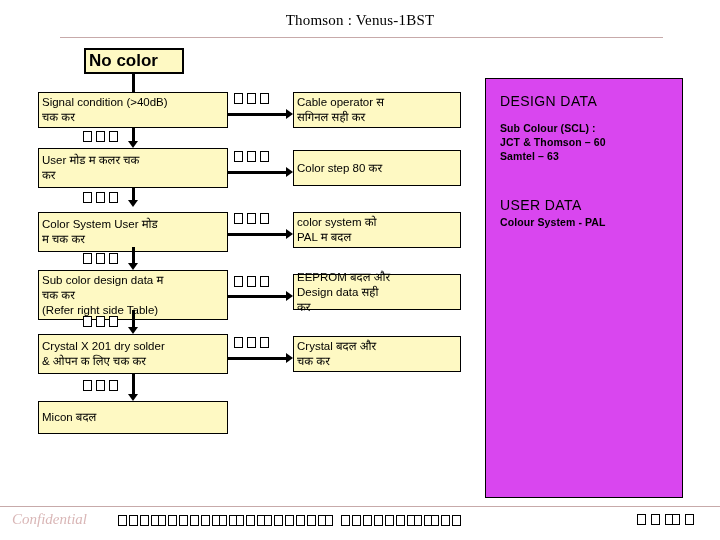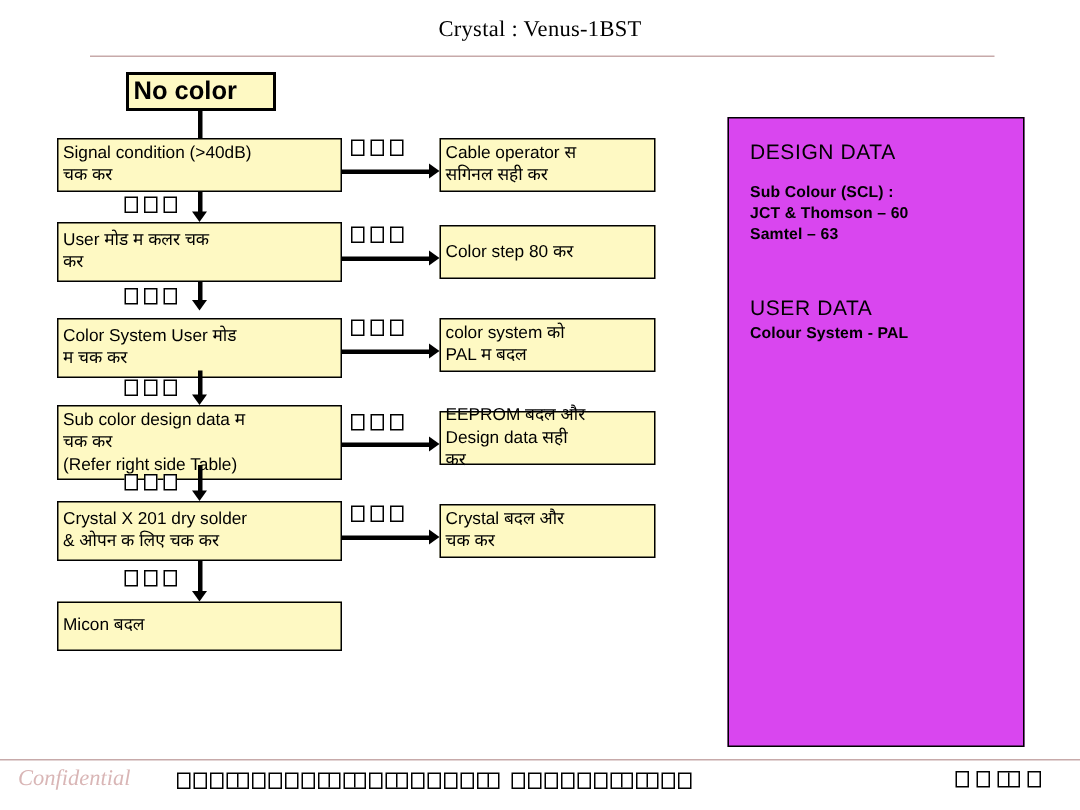--- a/index.html
+++ b/index.html
@@ -74,21 +74,21 @@
   #box-usermode   { top: 148px; height: 40px; }
   #box-colorsys   { top: 212px; height: 40px; }
   #box-subcolor   { top: 270px; height: 50px; }
   #box-crystal    { top: 334px; height: 40px; }
   #box-micon      { top: 401px; height: 33px; }
 
   
   #box-subcolor { overflow: visible; line-height: 15px; }
 
   
-  .right-box { left: 293px; width: 144px; }
+  .right-box { left: 293px; width: 168px; }
   #box-cable      { top: 92px;  height: 36px; }
   #box-colorstep  { top: 150px; height: 36px; }
   #box-palchange  { top: 212px; height: 36px; }
   #box-eeprom     { top: 274px; height: 36px; }
   #box-crystalchg { top: 336px; height: 36px; }
   #box-eeprom { overflow: visible; }
 
   
   .vline {
     position: absolute;
@@ -192,21 +192,21 @@
   }
   #footer-tofu-right {
     position: absolute;
     left: 637px;
     top: 514px;
   }
 </style>
 </head>
 <body>
 
-<div id="slide-title">Crystal : Venus-1BST</div>
+<div id="slide-title">Thomson : Venus-1BST</div>
 <div id="title-rule"></div>
 
 <div class="fbox" id="box-no-color">
   <span class="ln">No color</span>
 </div>
 
 <div class="vline" style="left:132px; top:74px; height:18px;"></div>
 
 <div class="fbox left-box" id="box-signal">
   <span class="ln">Signal condition (&gt;40dB)</span>

